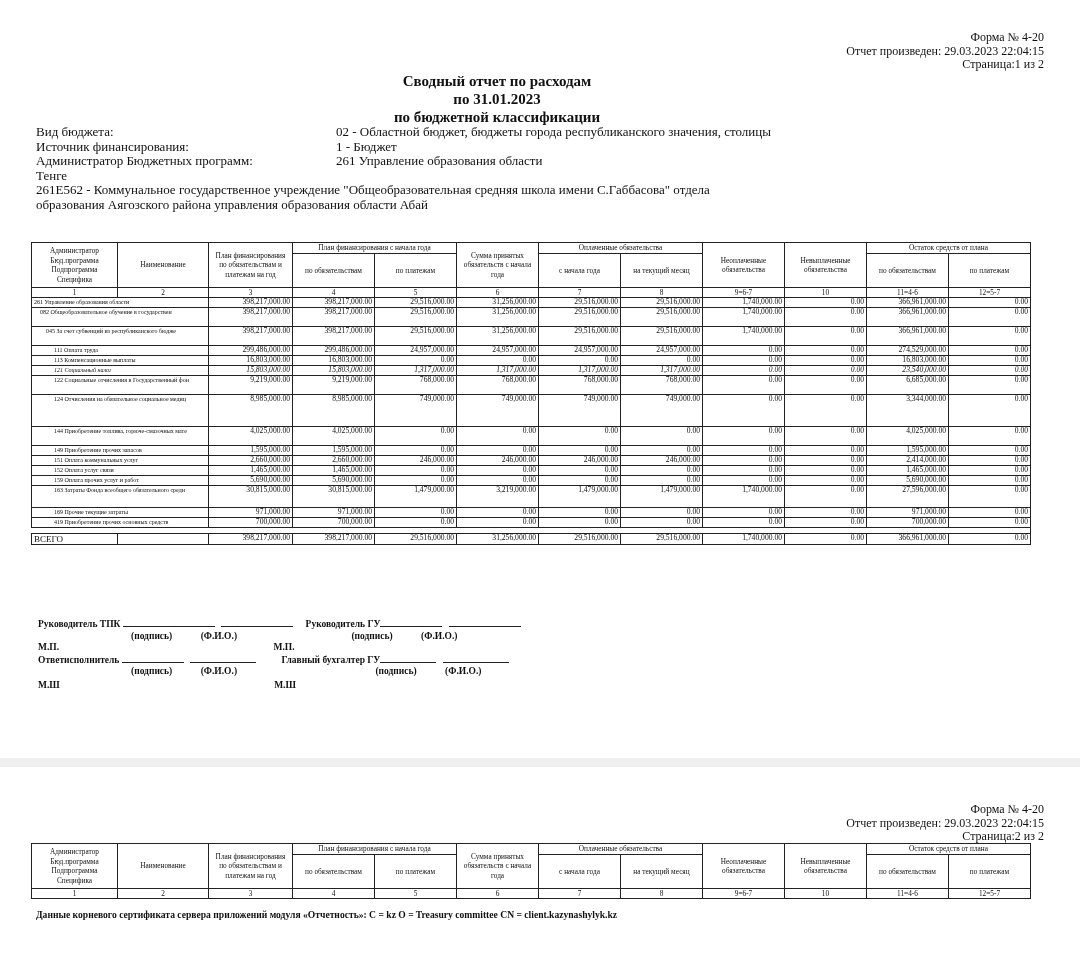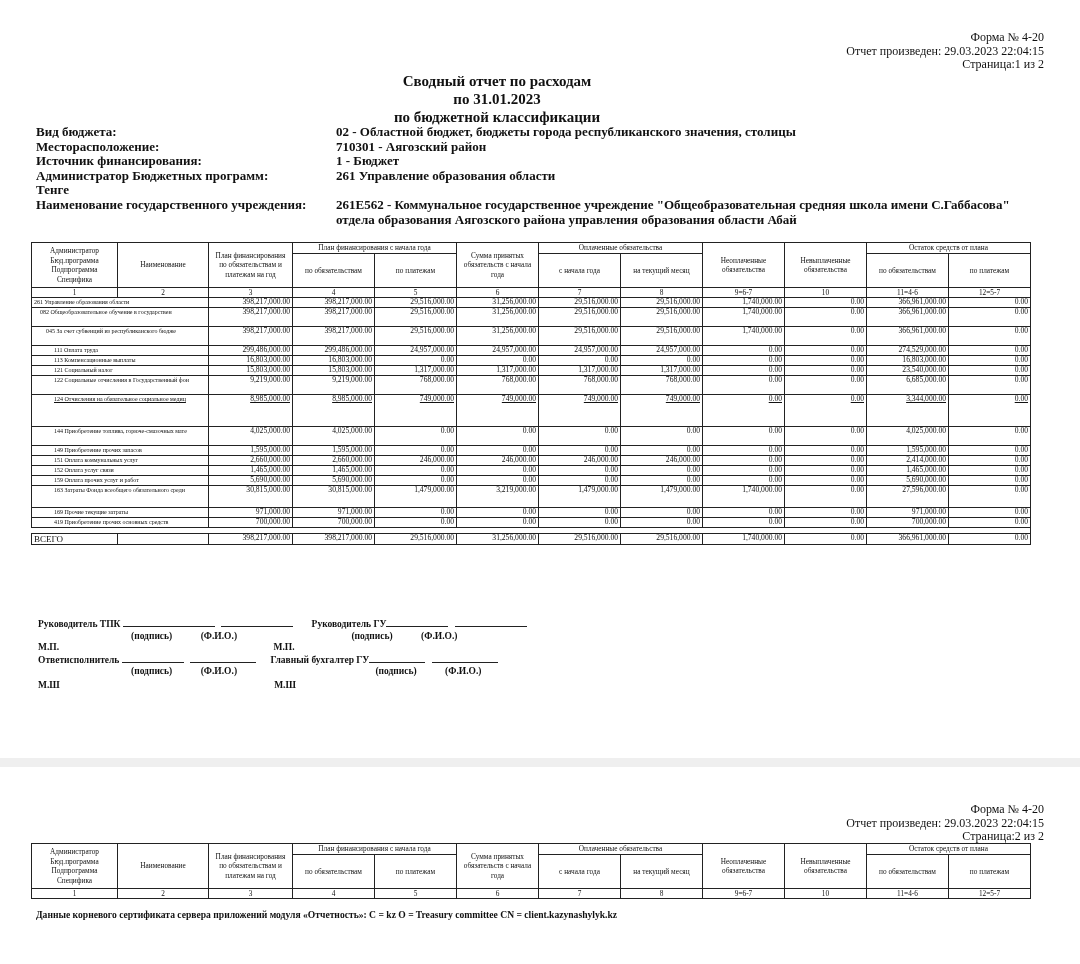--- a/index.html
+++ b/index.html
@@ -10,21 +10,21 @@
   #page1 { top: 0; height: 758px; }
   .page-gap { position: absolute; left: 0; top: 758px; width: 1080px; height: 9px; background: #efefef; }
   #page2 { top: 767px; height: 197px; }
 
   .meta { position: absolute; right: 36px; text-align: right; font-size: 12px; line-height: 13.5px; }
   #page1 .meta { top: 31px; }
   #page2 .meta { top: 36px; }
 
   .title { position: absolute; left: 0; width: 994px; top: 72px; text-align: center; font-weight: bold; font-size: 15px; line-height: 18px; }
 
-  .info { position: absolute; left: 36px; top: 125px; font-size: 13px; line-height: 14.6px; font-weight: bold; }
+  .info { position: absolute; left: 36px; top: 125px; font-size: 13px; line-height: 14.6px; }
   .info-row { display: flex; }
   .info-label { width: 300px; }
   .info-value { width: 690px; }
 
   table.rep { position: absolute; left: 31px; border-collapse: collapse; table-layout: fixed; font-size: 7px; line-height: 8.2px; }
   table.rep td, table.rep th { border: 1px solid #222; padding: 0 2px; overflow: hidden; white-space: nowrap; font-weight: normal; }
   table.rep th { text-align: center; vertical-align: middle; font-size: 7.3px; line-height: 9.5px; white-space: normal; }
   table.rep .num { text-align: right; vertical-align: top; font-size: 7.6px; }
   table.rep .name { text-align: left; white-space: normal; font-size: 6px; line-height: 8px; vertical-align: top; }
   table.rep tr.colnums th { font-size: 7.3px; line-height: 9px; }
@@ -53,36 +53,31 @@
     <div>по 31.01.2023</div>
     <div>по бюджетной классификации</div>
   </div>
 
   <div class="info">
     <div class="info-row">
       <div class="info-label">Вид бюджета:</div>
       <div class="info-value">02 - Областной бюджет, бюджеты города республиканского значения, столицы</div>
     </div>
     <div class="info-row">
-      <div class="info-label">Месторасположение:</div>
-      <div class="info-value">710301 - Аягозский район</div>
-    </div>
-    <div class="info-row">
       <div class="info-label">Источник финансирования:</div>
       <div class="info-value">1 - Бюджет</div>
     </div>
     <div class="info-row">
       <div class="info-label">Администратор Бюджетных программ:</div>
       <div class="info-value">261 Управление образования области</div>
     </div>
     <div class="info-row">
       <div class="info-value">Тенге</div>
     </div>
     <div class="info-row">
-      <div class="info-label">Наименование государственного учреждения:</div>
       <div class="info-value">261E562 - Коммунальное государственное учреждение "Общеобразовательная средняя школа имени С.Габбасова" отдела образования Аягозского района управления образования области Абай</div>
     </div>
   </div>
 
   <table class="rep" id="table1">
     <colgroup>
       <col style="width:86px">
         <col style="width:91px">
         <col style="width:84px">
         <col style="width:82px">
@@ -189,21 +184,21 @@
           <td class="num">16,803,000.00</td>
           <td class="num">0.00</td>
           <td class="num">0.00</td>
           <td class="num">0.00</td>
           <td class="num">0.00</td>
           <td class="num">0.00</td>
           <td class="num">0.00</td>
           <td class="num">16,803,000.00</td>
           <td class="num">0.00</td>
         </tr>
-        <tr style="height: 10px;">
+        <tr style="height: 10px; font-style: italic;">
           <td colspan="2" class="name" style="padding-left: 22px;">121  Социальный налог</td>
           <td class="num">15,803,000.00</td>
           <td class="num">15,803,000.00</td>
           <td class="num">1,317,000.00</td>
           <td class="num">1,317,000.00</td>
           <td class="num">1,317,000.00</td>
           <td class="num">1,317,000.00</td>
           <td class="num">0.00</td>
           <td class="num">0.00</td>
           <td class="num">23,540,000.00</td>
@@ -215,21 +210,21 @@
           <td class="num">9,219,000.00</td>
           <td class="num">768,000.00</td>
           <td class="num">768,000.00</td>
           <td class="num">768,000.00</td>
           <td class="num">768,000.00</td>
           <td class="num">0.00</td>
           <td class="num">0.00</td>
           <td class="num">6,685,000.00</td>
           <td class="num">0.00</td>
         </tr>
-        <tr style="height: 32px; text-decoration: underline;">
+        <tr style="height: 32px;">
           <td colspan="2" class="name" style="padding-left: 22px;">124  Отчисления на обязательное социальное медиц</td>
           <td class="num">8,985,000.00</td>
           <td class="num">8,985,000.00</td>
           <td class="num">749,000.00</td>
           <td class="num">749,000.00</td>
           <td class="num">749,000.00</td>
           <td class="num">749,000.00</td>
           <td class="num">0.00</td>
           <td class="num">0.00</td>
           <td class="num">3,344,000.00</td>
@@ -368,38 +363,38 @@
           <td class="num" style="font-size: 7.6px;">0.00</td>
         </tr>
       </tbody>
   </table>
 
   <div class="sigs">
     <div>
       <span>Руководитель ТПК</span>
       <span class="sig-line" style="width:92px"></span>
       <span class="sig-line" style="width:72px;margin-left:4px"></span>
-      <span style="margin-left:16px">Руководитель ГУ</span><span class="sig-line" style="width:62px"></span>
+      <span style="margin-left:10px">Руководитель ГУ</span><span class="sig-line" style="width:62px"></span>
       <span class="sig-line" style="width:72px;margin-left:4px"></span>
     </div>
     <div>
       <span style="margin-left:93px">(подпись)</span>
       <span style="margin-left:26px">(Ф.И.О.)</span>
       <span style="margin-left:112px">(подпись)</span>
       <span style="margin-left:26px">(Ф.И.О.)</span>
     </div>
     <div>
       <span>М.П.</span>
       <span style="margin-left:212px">М.П.</span>
     </div>
     <div>
       <span>Ответисполнитель</span>
       <span class="sig-line" style="width:62px"></span>
       <span class="sig-line" style="width:66px;margin-left:4px"></span>
-      <span style="margin-left:12px">Главный бухгалтер ГУ</span><span class="sig-line" style="width:56px"></span>
+      <span style="margin-left:23px">Главный бухгалтер ГУ</span><span class="sig-line" style="width:56px"></span>
       <span class="sig-line" style="width:66px;margin-left:4px"></span>
     </div>
     <div>
       <span style="margin-left:93px">(подпись)</span>
       <span style="margin-left:26px">(Ф.И.О.)</span>
       <span style="margin-left:136px">(подпись)</span>
       <span style="margin-left:26px">(Ф.И.О.)</span>
     </div>
     <div style="margin-top:2px">
       <span>М.Ш</span>

